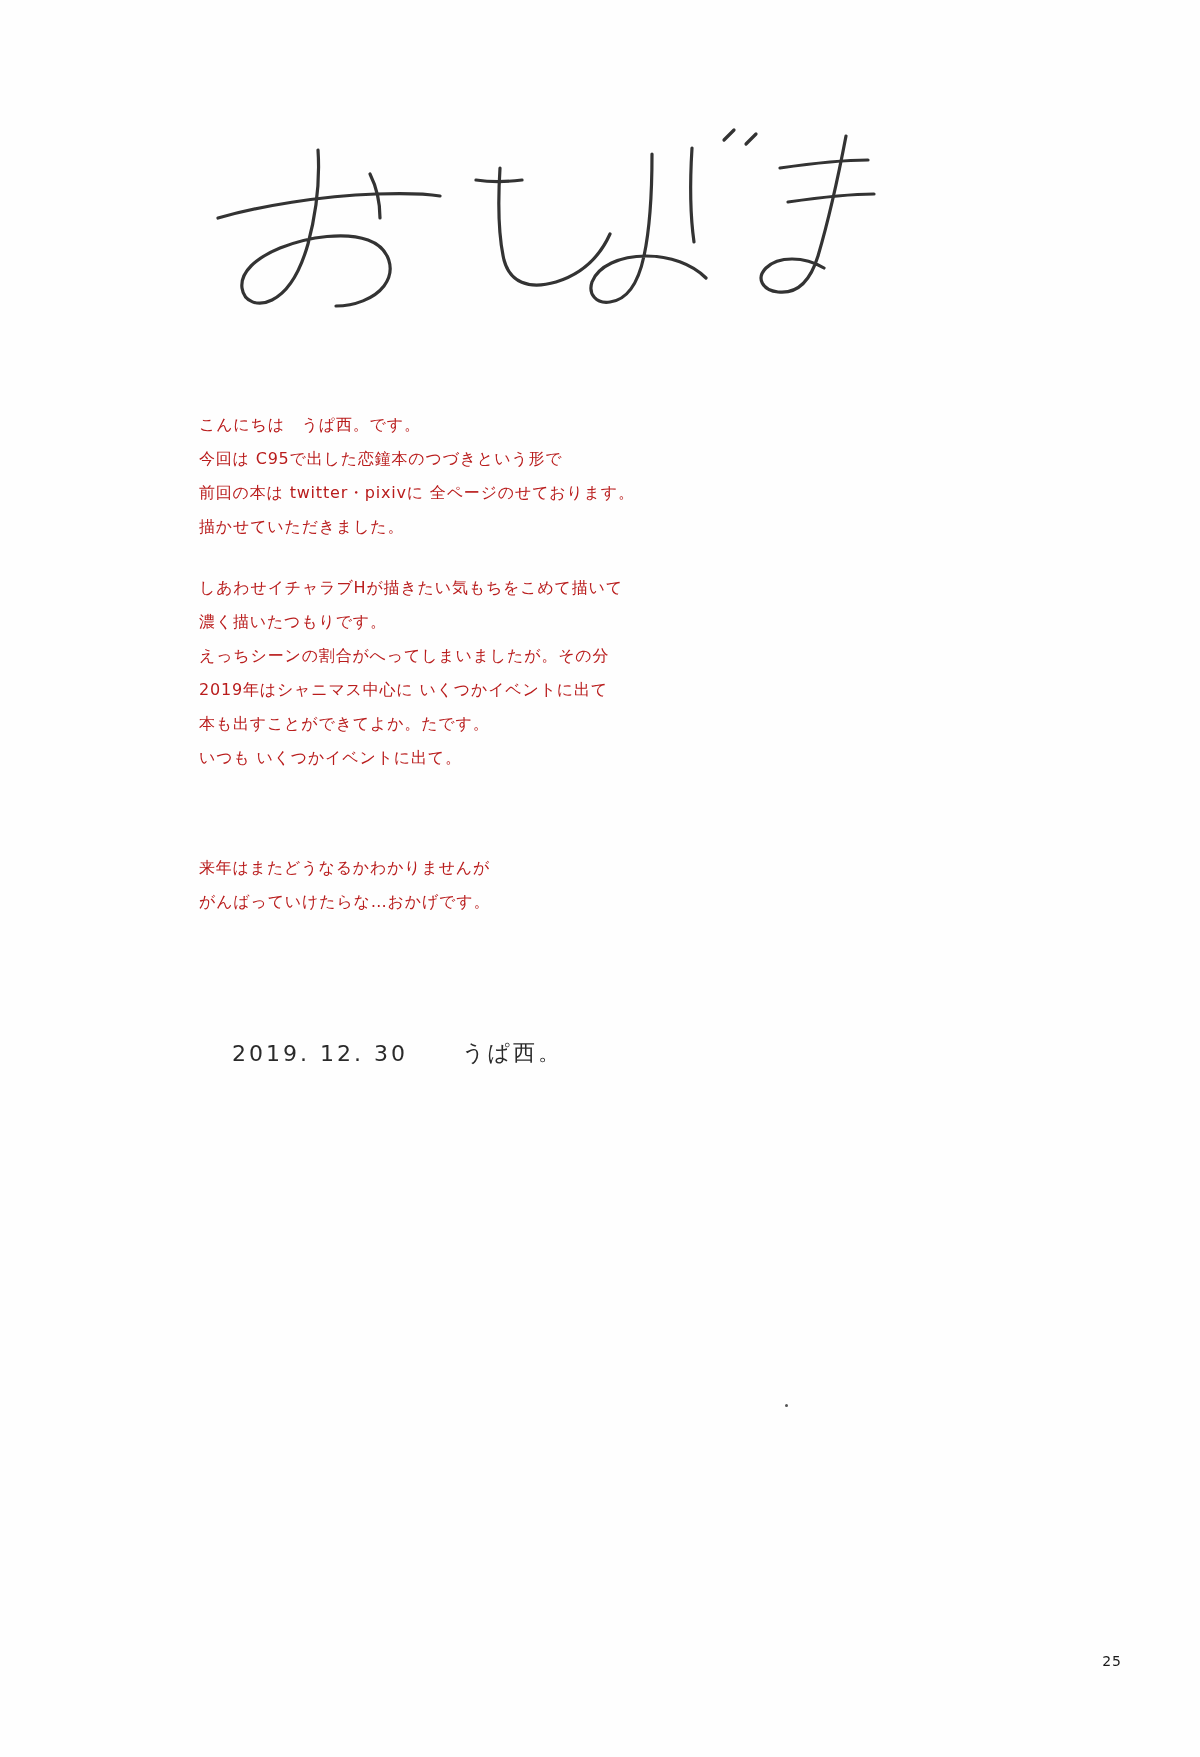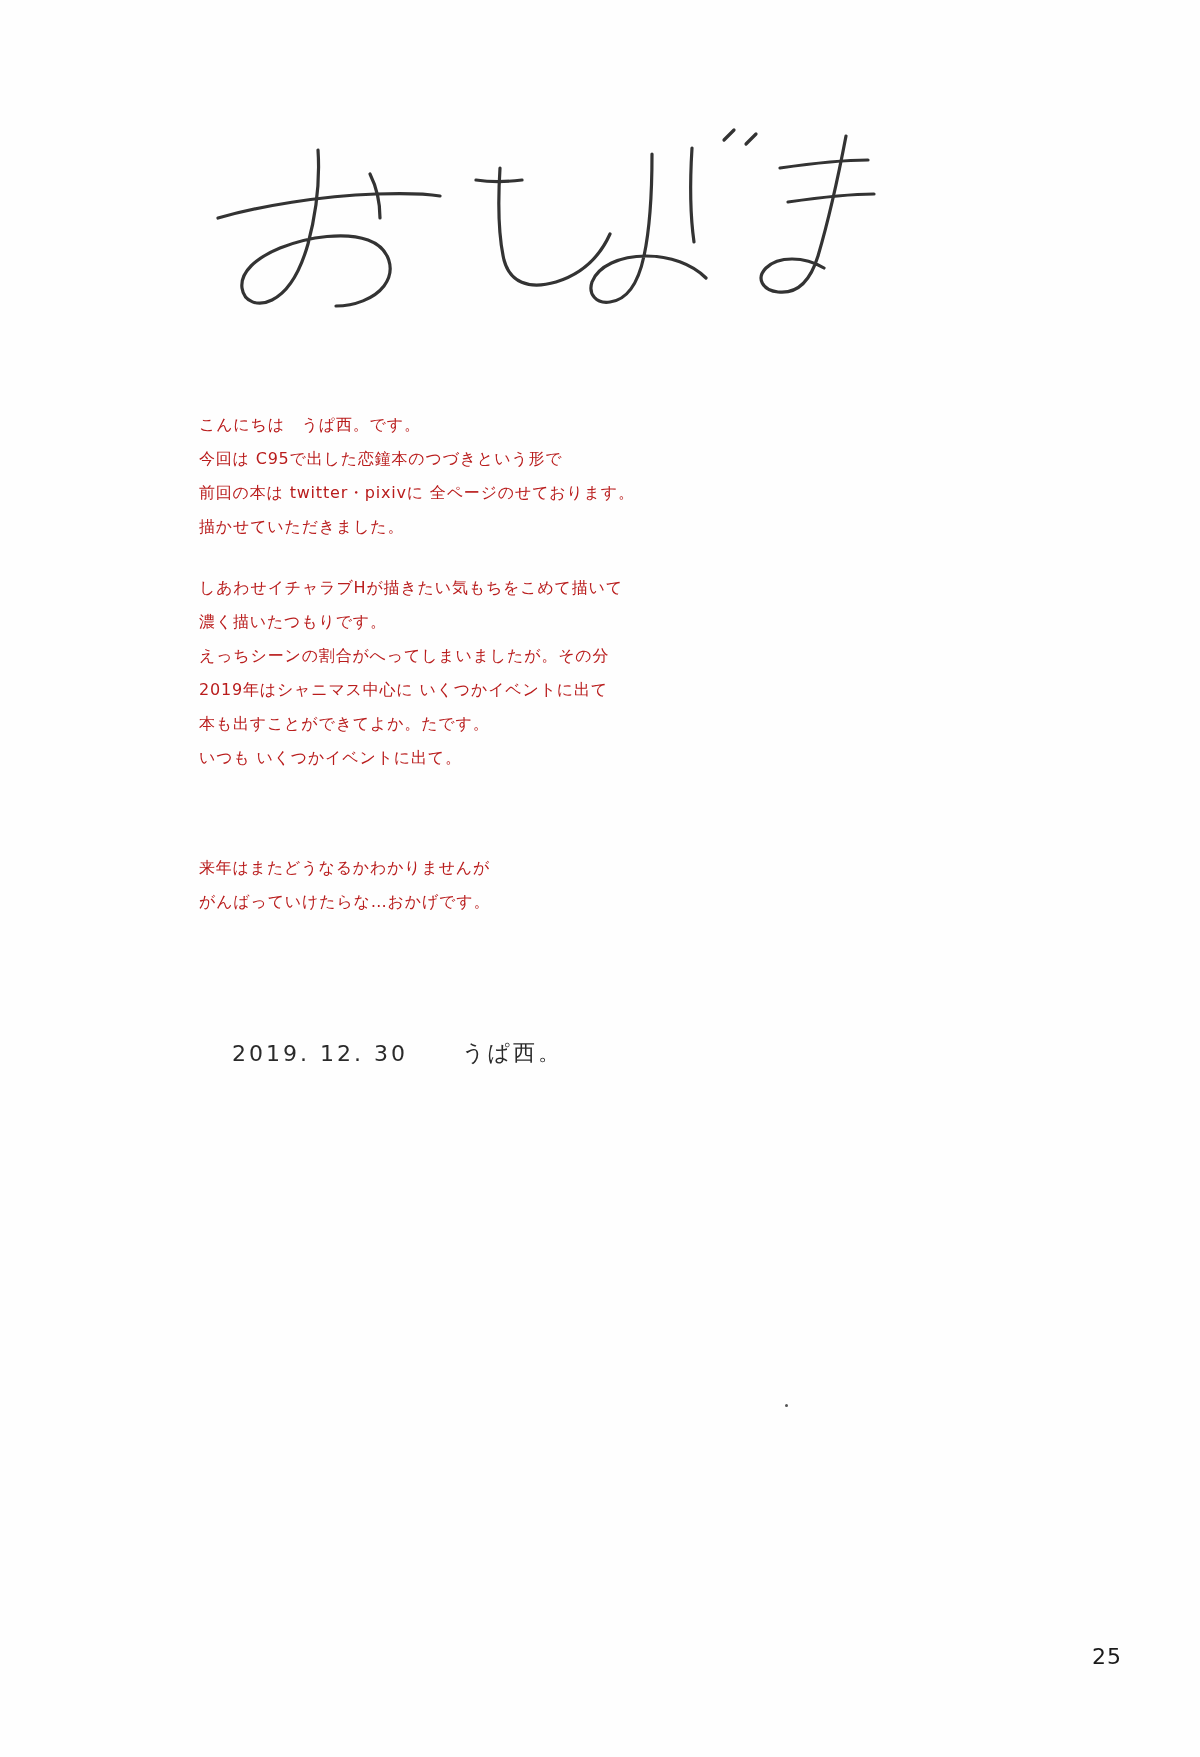--- a/index.html
+++ b/index.html
@@ -80,21 +80,21 @@
     color: #2a2a2a;
     display: flex;
     gap: 54px;
     align-items: center;
   }
 
   .page-number {
     position: absolute;
     right: 78px;
     bottom: 88px;
-    font-size: 22px;
+    font-size: 14px;
     letter-spacing: 1px;
     color: #1a1a1a;
     font-family: "DejaVu Sans", sans-serif;
   }
 
   .stray-dot {
     position: absolute;
     left: 785px;
     top: 1404px;
     width: 3px;

